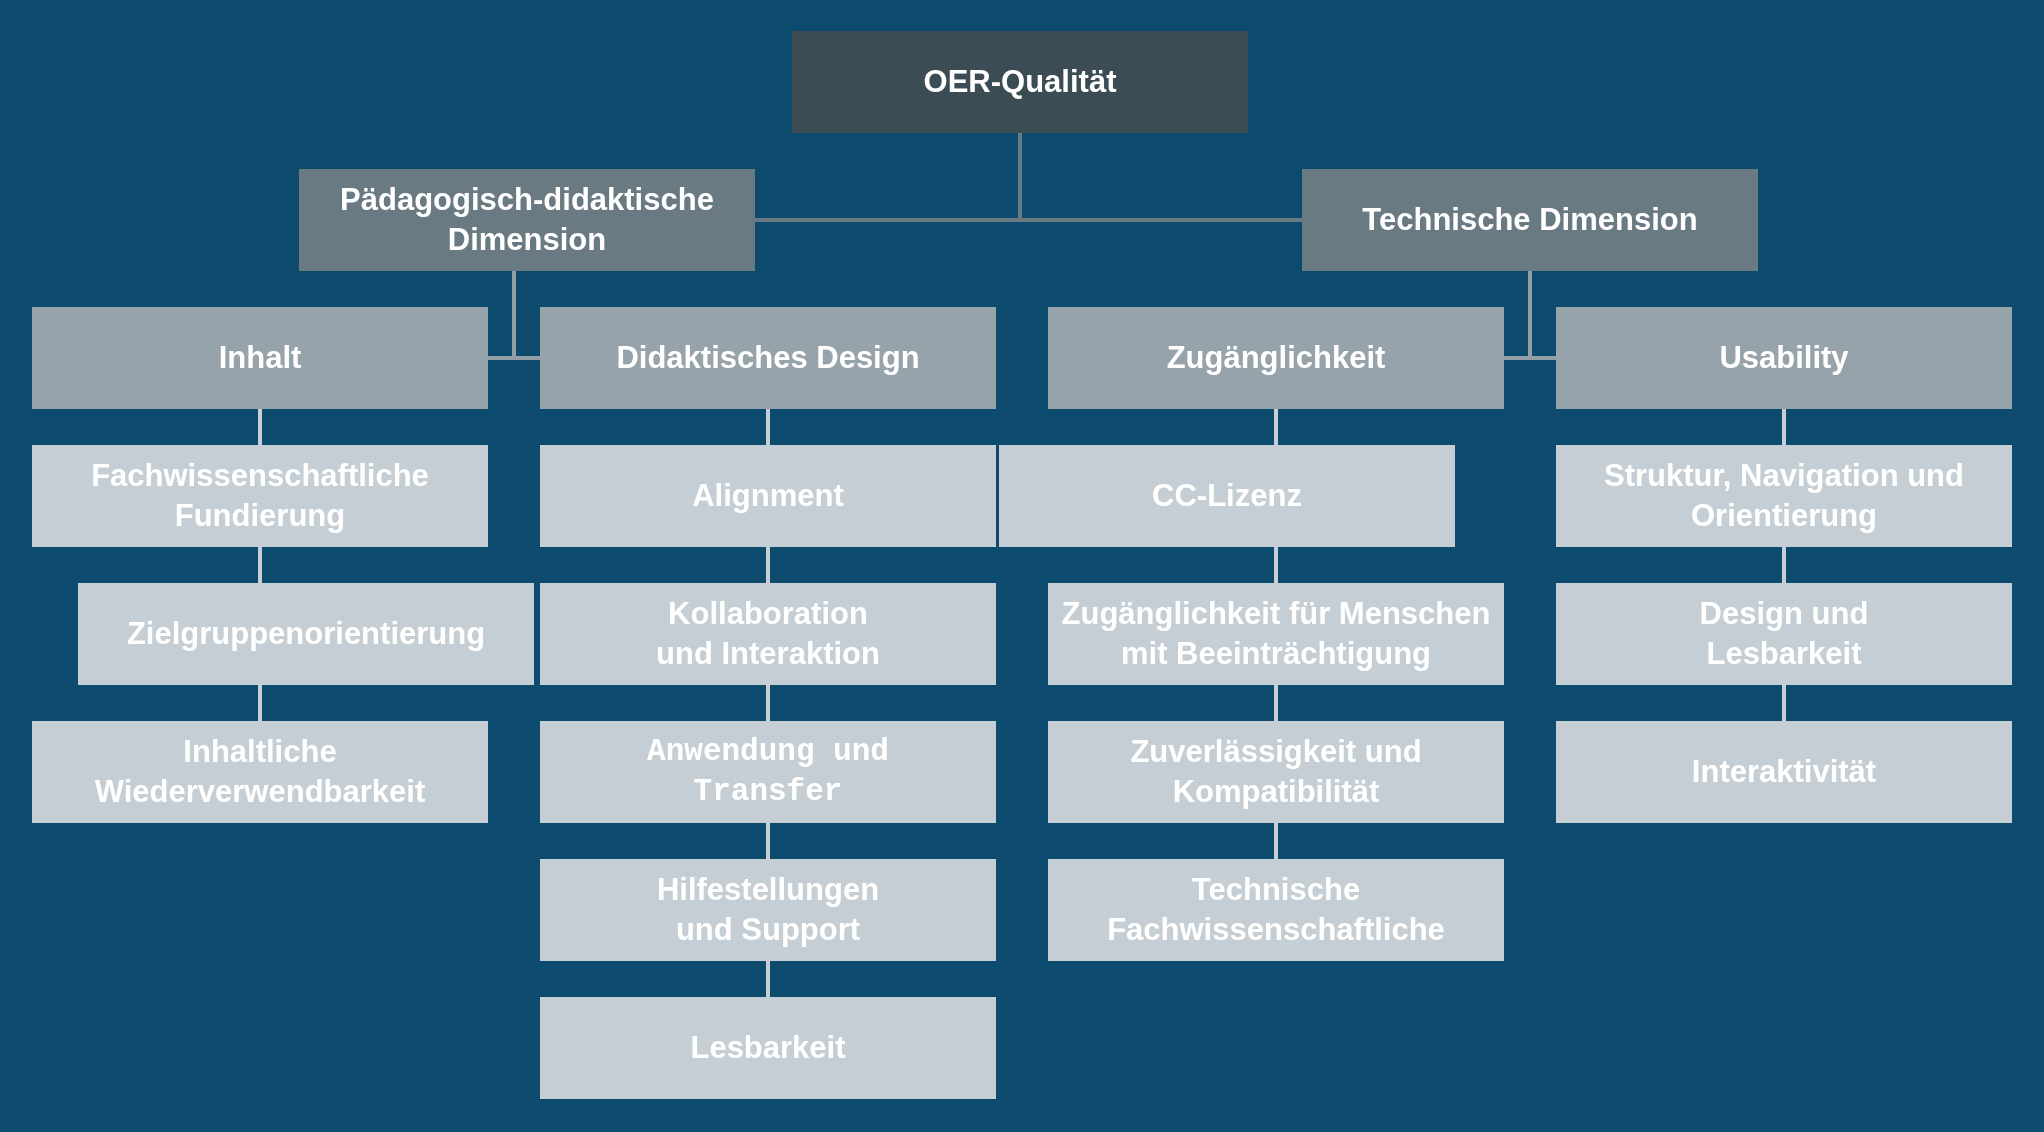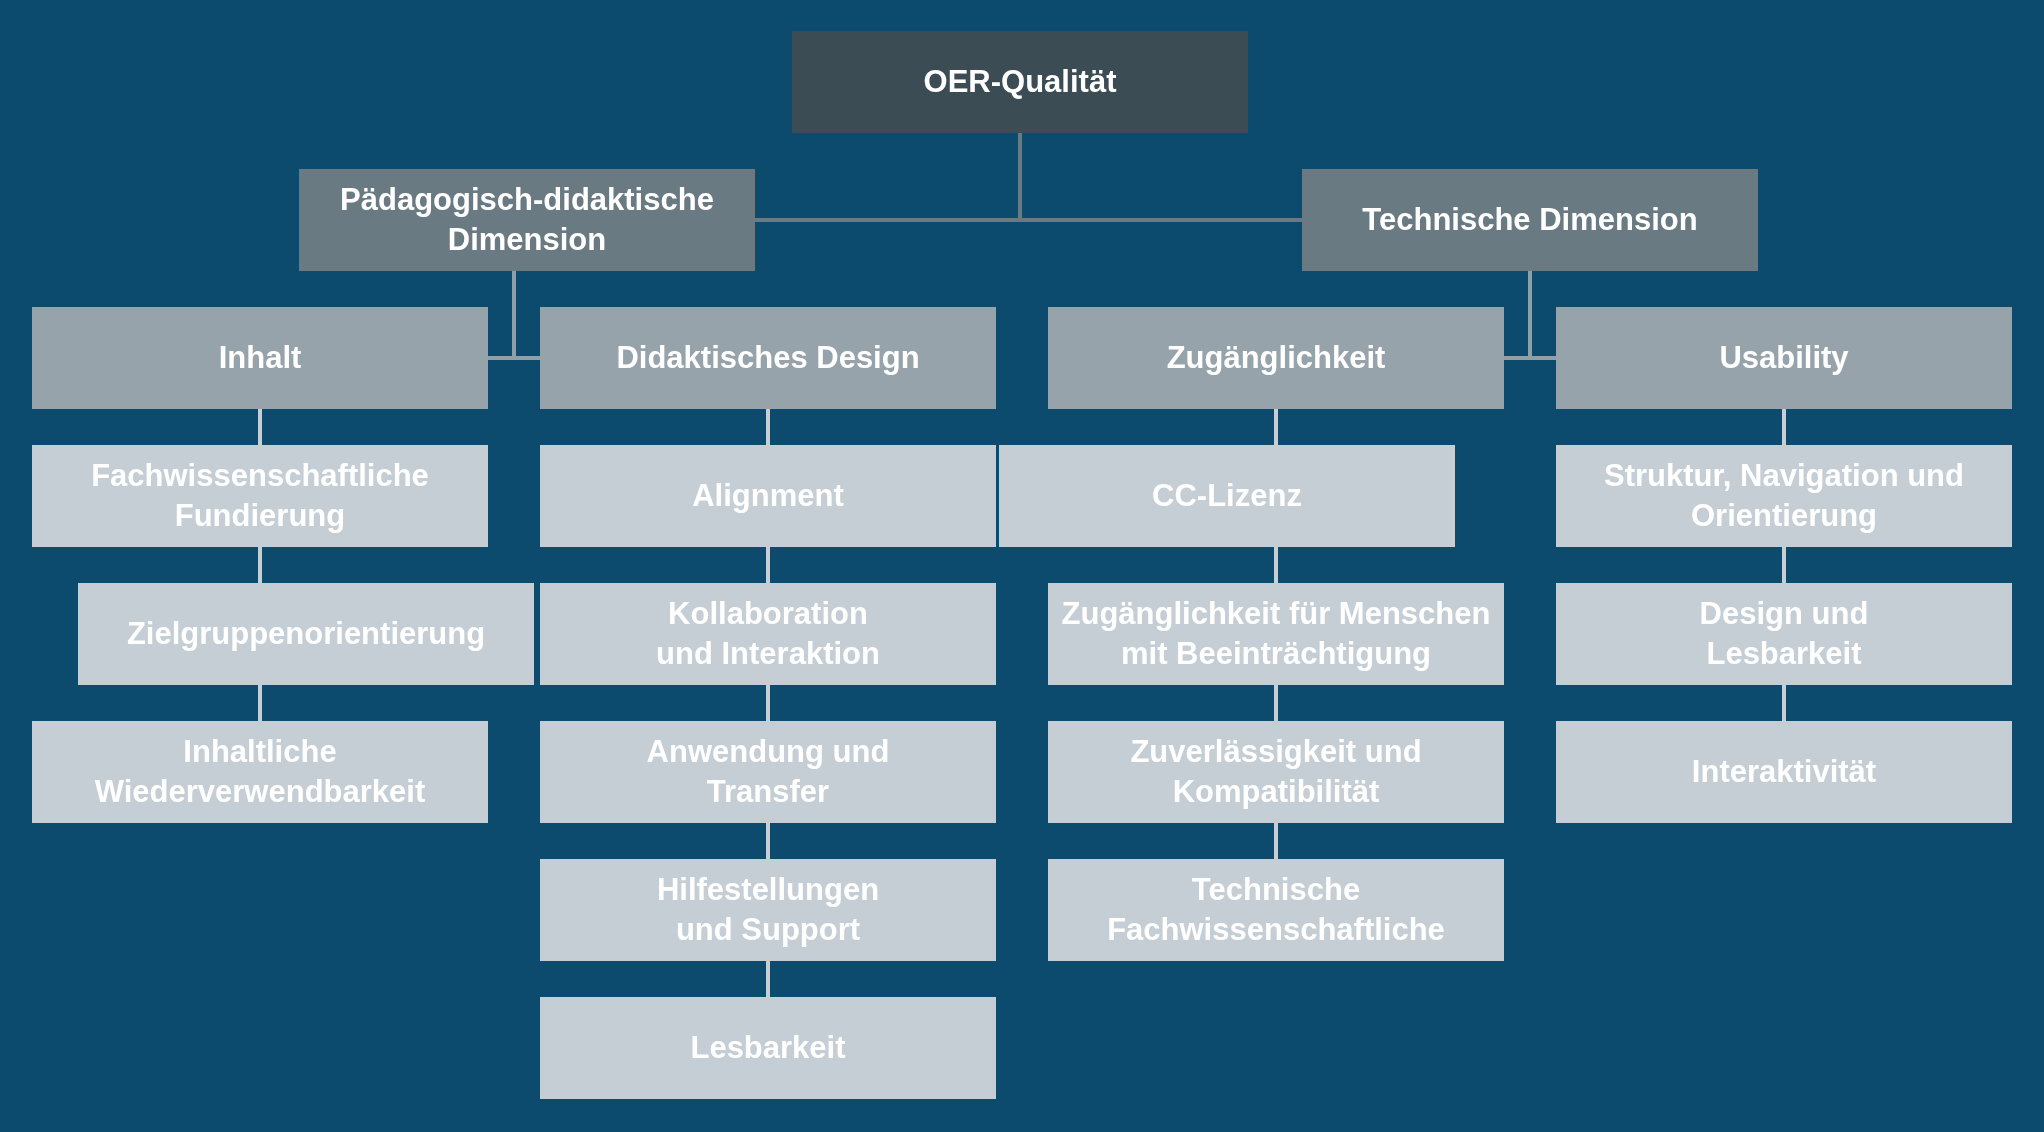--- a/index.html
+++ b/index.html
@@ -80,21 +80,21 @@
   <div class="node l3" style="left:1048px;top:307px;">Zugänglichkeit</div>
   <div class="node l3" style="left:540px;top:307px;">Didaktisches Design</div>
   <div class="node l3" style="left:1556px;top:307px;">Usability</div>
 
   <div class="node l4" style="left:32px;top:445px;">Fachwissenschaftliche Fundierung</div>
   <div class="node l4" style="left:32px;top:583px;margin-left:46px;">Zielgruppenorientierung</div>
   <div class="node l4" style="left:32px;top:721px;">Inhaltliche Wiederverwendbarkeit</div>
 
   <div class="node l4" style="left:540px;top:445px;">Alignment</div>
   <div class="node l4 narrow" style="left:540px;top:583px;">Kollaboration und Interaktion</div>
-  <div class="node l4 narrow" style="left:540px;top:721px;">Anwendung und Transfer</div>
+  <div class="node l4 narrow" style="left:540px;top:721px;font-family:Liberation Mono, monospace;">Anwendung und Transfer</div>
   <div class="node l4 narrow" style="left:540px;top:859px;">Hilfestellungen und Support</div>
   <div class="node l4" style="left:540px;top:997px;">Lesbarkeit</div>
 
   <div class="node l4" style="left:988px;top:445px;margin-left:11px;">CC-Lizenz</div>
   <div class="node l4 wide" style="left:1048px;top:583px;">Zugänglichkeit für Menschen mit Beeinträchtigung</div>
   <div class="node l4" style="left:1048px;top:721px;">Zuverlässigkeit und Kompatibilität</div>
   <div class="node l4" style="left:1048px;top:859px;">Technische Fachwissenschaftliche</div>
 
   <div class="node l4" style="left:1556px;top:445px;">Struktur, Navigation und Orientierung</div>
   <div class="node l4 narrow" style="left:1556px;top:583px;">Design und Lesbarkeit</div>

